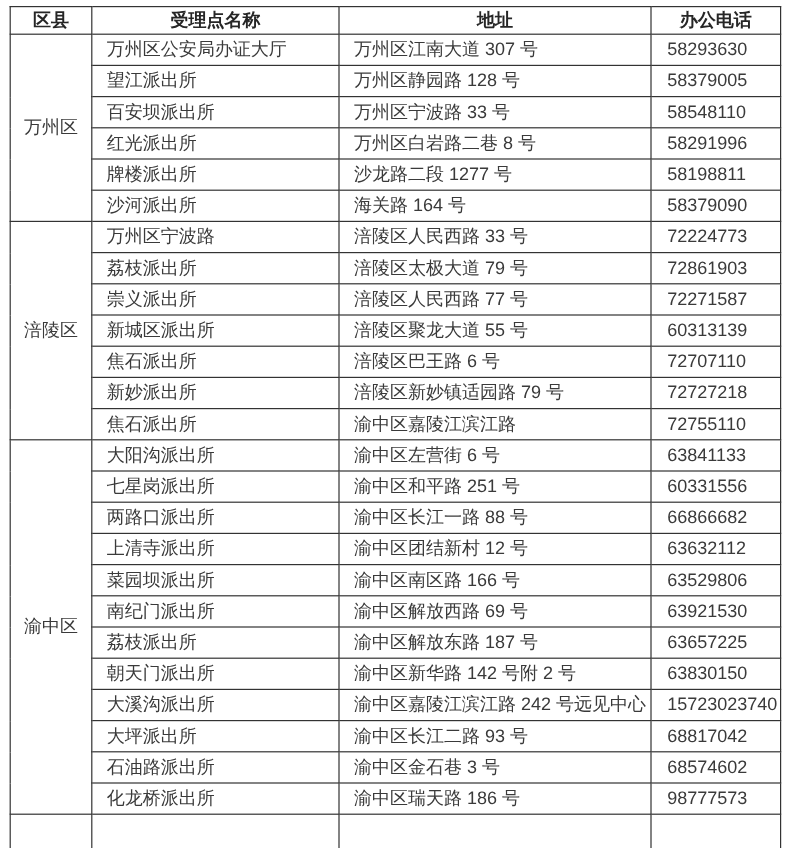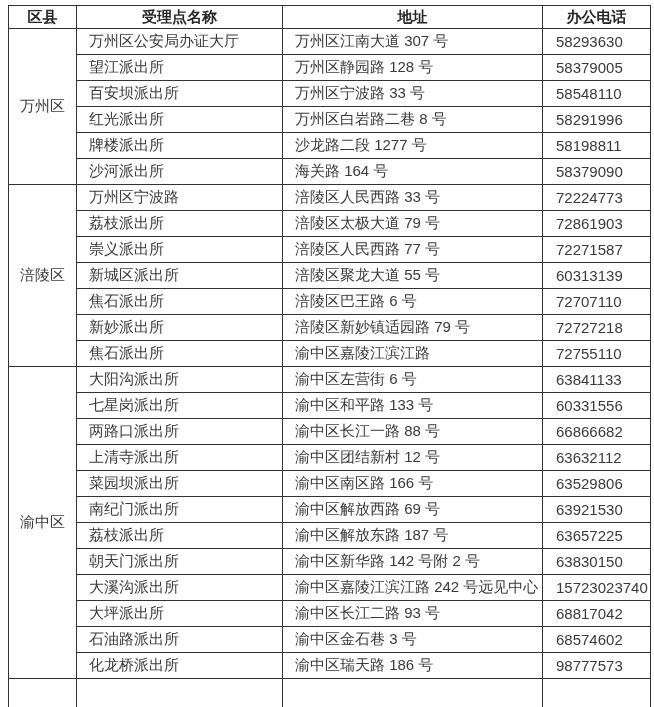--- a/index.html
+++ b/index.html
@@ -142,21 +142,21 @@
           <td class="phone">72755110</td>
         </tr>
         <tr>
           <td rowspan="12" class="district">渝中区</td>
           <td>大阳沟派出所</td>
           <td>渝中区左营街 6 号</td>
           <td class="phone">63841133</td>
         </tr>
         <tr>
           <td>七星岗派出所</td>
-          <td>渝中区和平路 133 号</td>
+          <td>渝中区和平路 251 号</td>
           <td class="phone">60331556</td>
         </tr>
         <tr>
           <td>两路口派出所</td>
           <td>渝中区长江一路 88 号</td>
           <td class="phone">66866682</td>
         </tr>
         <tr>
           <td>上清寺派出所</td>
           <td>渝中区团结新村 12 号</td>

